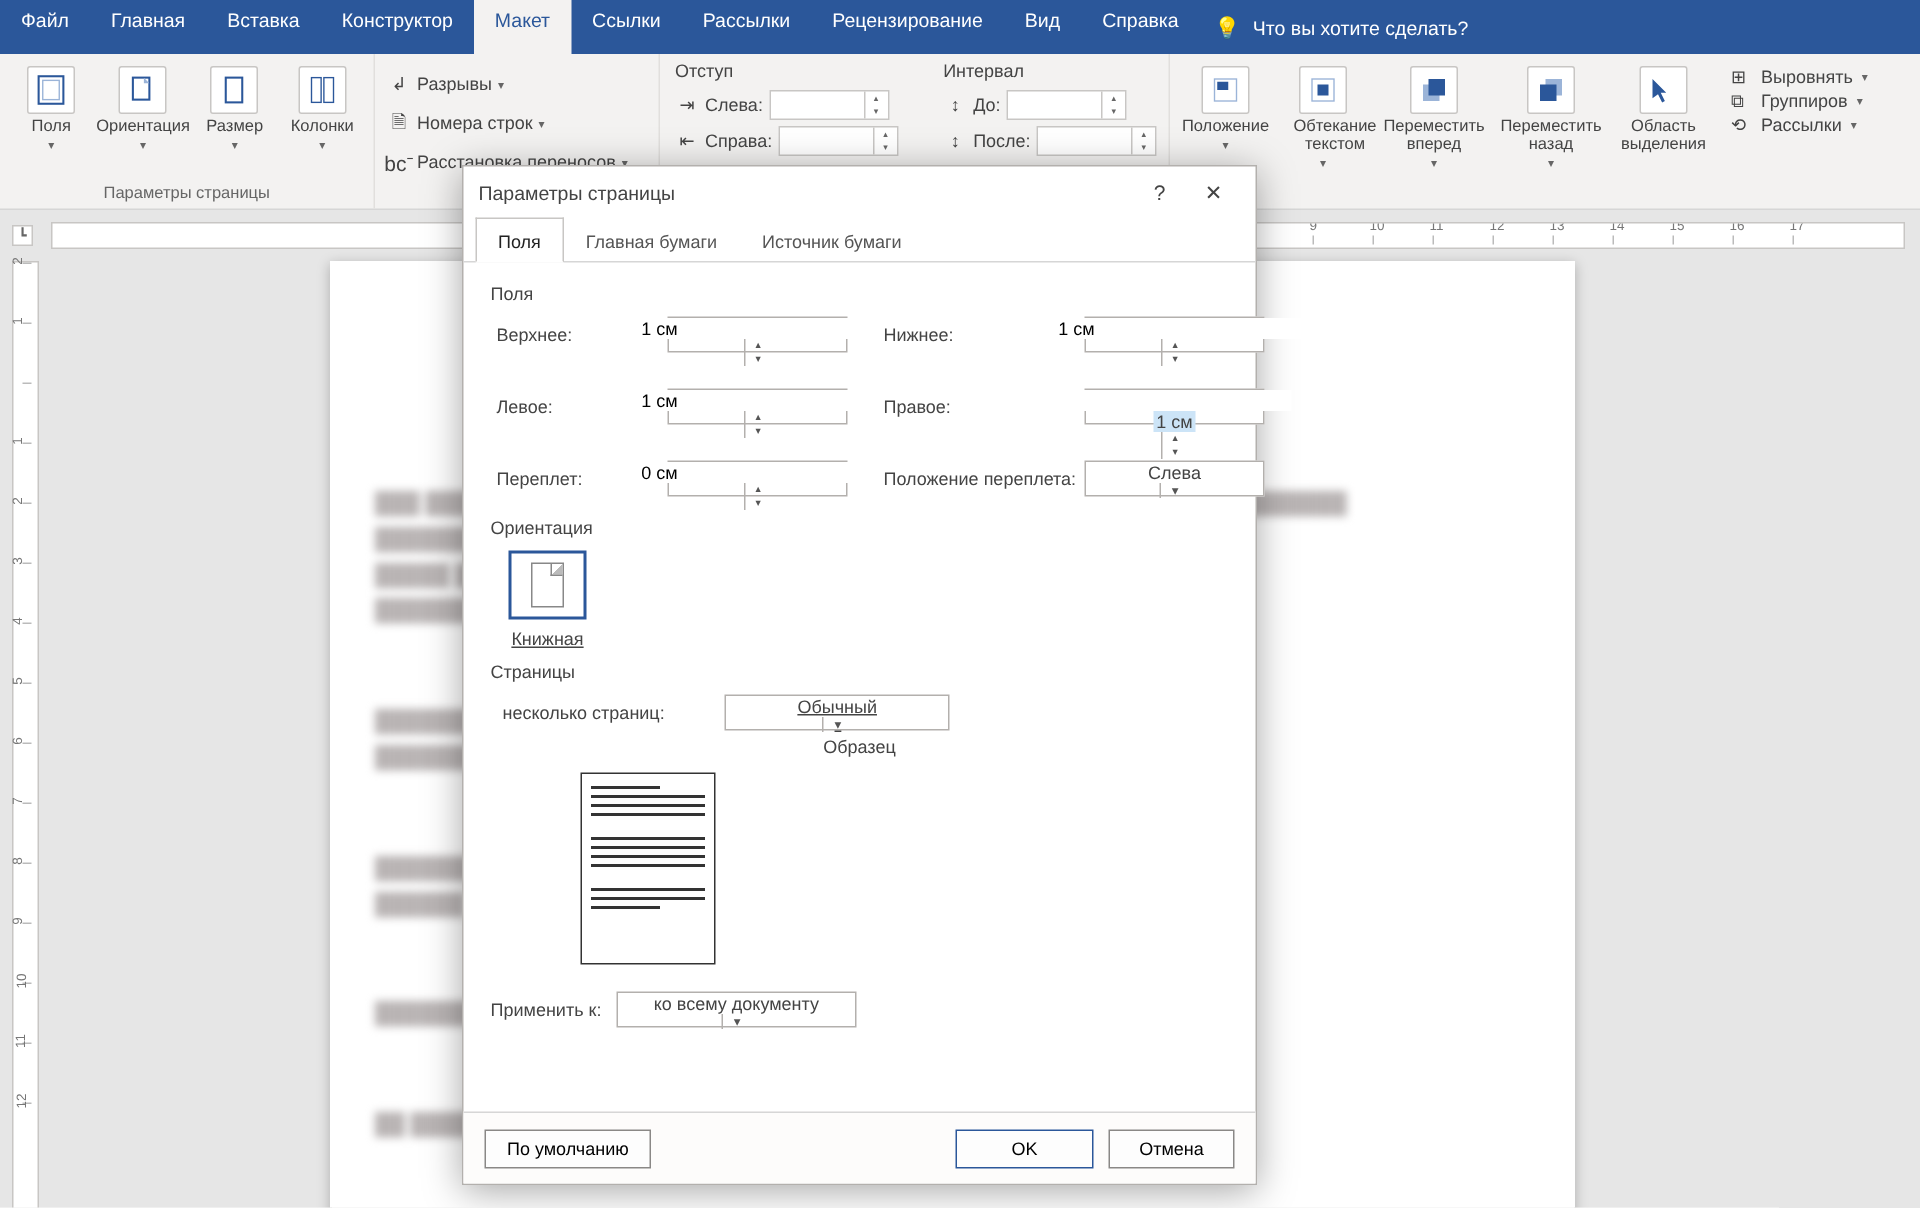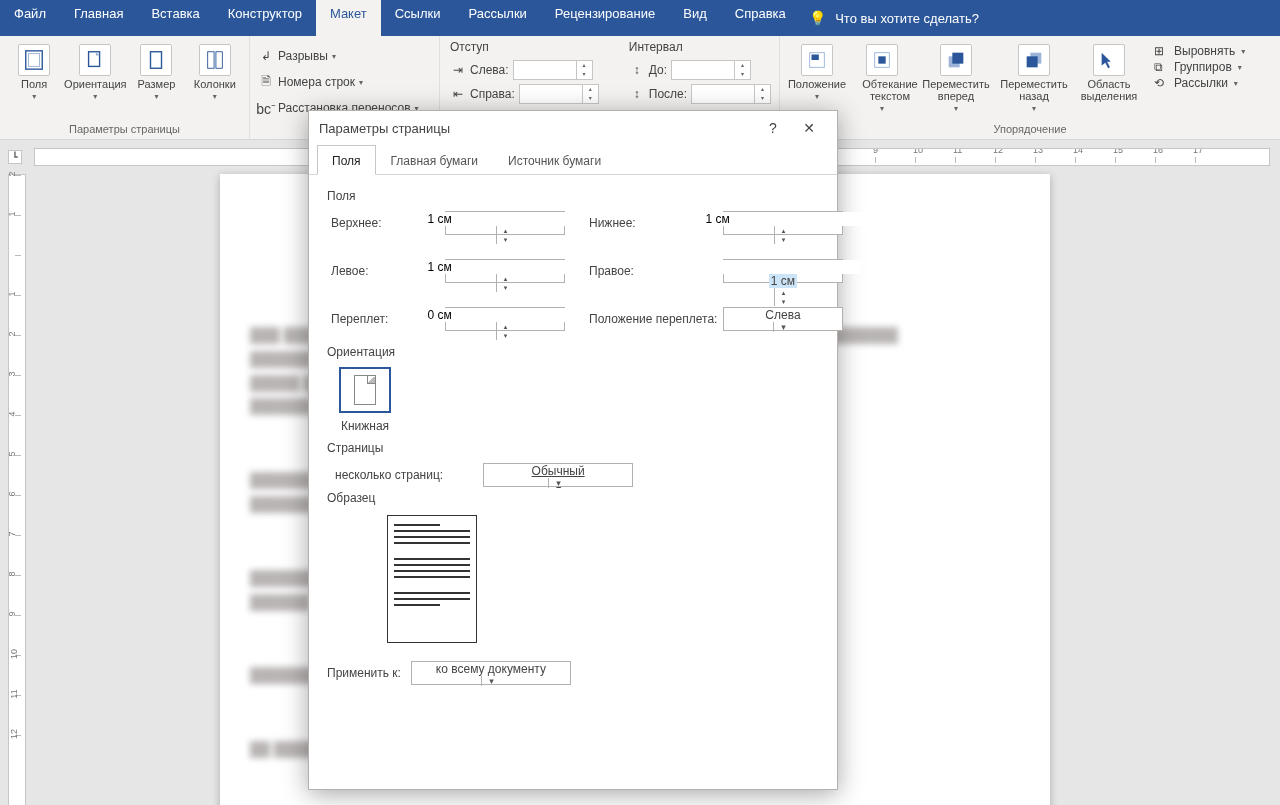--- a/index.html
+++ b/index.html
@@ -65,21 +65,21 @@
 .spinbtns { width:18px; height:100%; border-left:1px solid #b3b0ad; display:flex; flex-direction:column;}
 .spinbtns div { flex:1; font-size:7px; text-align:center; color:#555; line-height:9px;}
 .orient-row { display:flex; gap:22px; margin:6px 0 6px 12px;}
 .orient-item { display:flex; flex-direction:column; align-items:center; font-size:12px; gap:6px;}
 .orient-box { width:52px; height:46px; border:1px solid #a19f9d; background:#fff; display:flex; align-items:center; justify-content:center;}
 .orient-item.active .orient-box { border:2px solid #2b579a;}
 .orient-page { border:1px solid #888; background:#fff;}
 .orient-page.port { width:22px; height:30px; position:relative;}
 .orient-page.land { width:30px; height:22px; position:relative;}
 .orient-page .fold { position:absolute; top:0; right:0; width:8px; height:8px; background:linear-gradient(135deg,#fff 50%, #bbb 50%); border-left:1px solid #888; border-bottom:1px solid #888;}
-.orient-item.active .lbl { }
+.orient-item.active .lbl { text-decoration:underline;}
 .preview-box { border:1px solid #333; width:90px; height:128px; margin:10px 0 0 60px; padding:8px 6px; display:flex; flex-direction:column; gap:4px;}
 .preview-box .ln { height:2px; background:#333;}
 .preview-box .ln.short { width:60%;}
 .preview-box .gap { height:6px;}
 .apply-row { display:flex; align-items:center; gap:10px; margin-top:18px;}
 .dlg-footer { position:absolute; bottom:0; left:0; right:0; height:48px; border-top:1px solid #d6d6d6; display:flex; align-items:center; padding:0 14px; gap:10px; background:#fdfcfb;}
 .dlg-footer .sp { flex:1;}
 .btn { height:26px; padding:0 14px; border:1px solid #8a8886; background:#fdfdfd; font-size:12px; display:flex; align-items:center;}
 .btn.primary { border:1.5px solid #2b579a;}
 .highlight { background:#cce4f7; padding:0 2px;}
@@ -293,21 +293,20 @@
             <span>Группиров</span> 
             <span class="caret">▾</span>
           </div>
         <div class="rb">
             <span class="ico">⟲</span>
             <span>Рассылки</span> 
             <span class="caret">▾</span>
           </div>
       </div>
     </div>
-    <div class="group-label">Упорядочение</div>
   </div>
 </div>
 
 <div class="workspace">
   <div class="tab-indicator">┗</div>
   <div class="hruler">
     <div style="width:800px;"></div>
     <div class="tick">
         <span class="num">8</span>
       </div>
@@ -476,21 +475,21 @@
 
     <div class="section-lbl" style="margin-top:8px;">Страницы</div>
     <div style="display:flex; align-items:center; gap:40px; margin-left:8px;">
       <span>несколько страниц:</span>
       <div class="dlg-input sel" style="width:150px;text-decoration:underline;">
           <span class="sel-val">Обычный</span>
           <div class="dd">▾</div>
         </div>
     </div>
 
-    <div class="section-lbl" style="">Образец</div>
+    <div class="section-lbl" style="text-align:center;">Образец</div>
     <div class="preview-box">
       <div class="ln short"></div>
         <div class="ln"></div>
         <div class="ln"></div>
         <div class="ln"></div>
       <div class="gap"></div>
       <div class="ln"></div>
         <div class="ln"></div>
         <div class="ln"></div>
         <div class="ln"></div>
@@ -501,13 +500,19 @@
     </div>
 
     <div class="apply-row">
       <span>Применить к:</span>
       <div class="dlg-input sel" style="width:160px;">
           <span class="sel-val">ко всему документу</span>
           <div class="dd">▾</div>
         </div>
     </div>
   </div>
+  <div class="dlg-footer">
+    <div class="btn">По умолчанию</div>
+    <span class="sp"></span>
+    <div class="btn primary" style="width:92px; justify-content:center;">OK</div>
+    <div class="btn" style="width:84px; justify-content:center;">Отмена</div>
+  </div>
 </div>
 
 </body></html>

